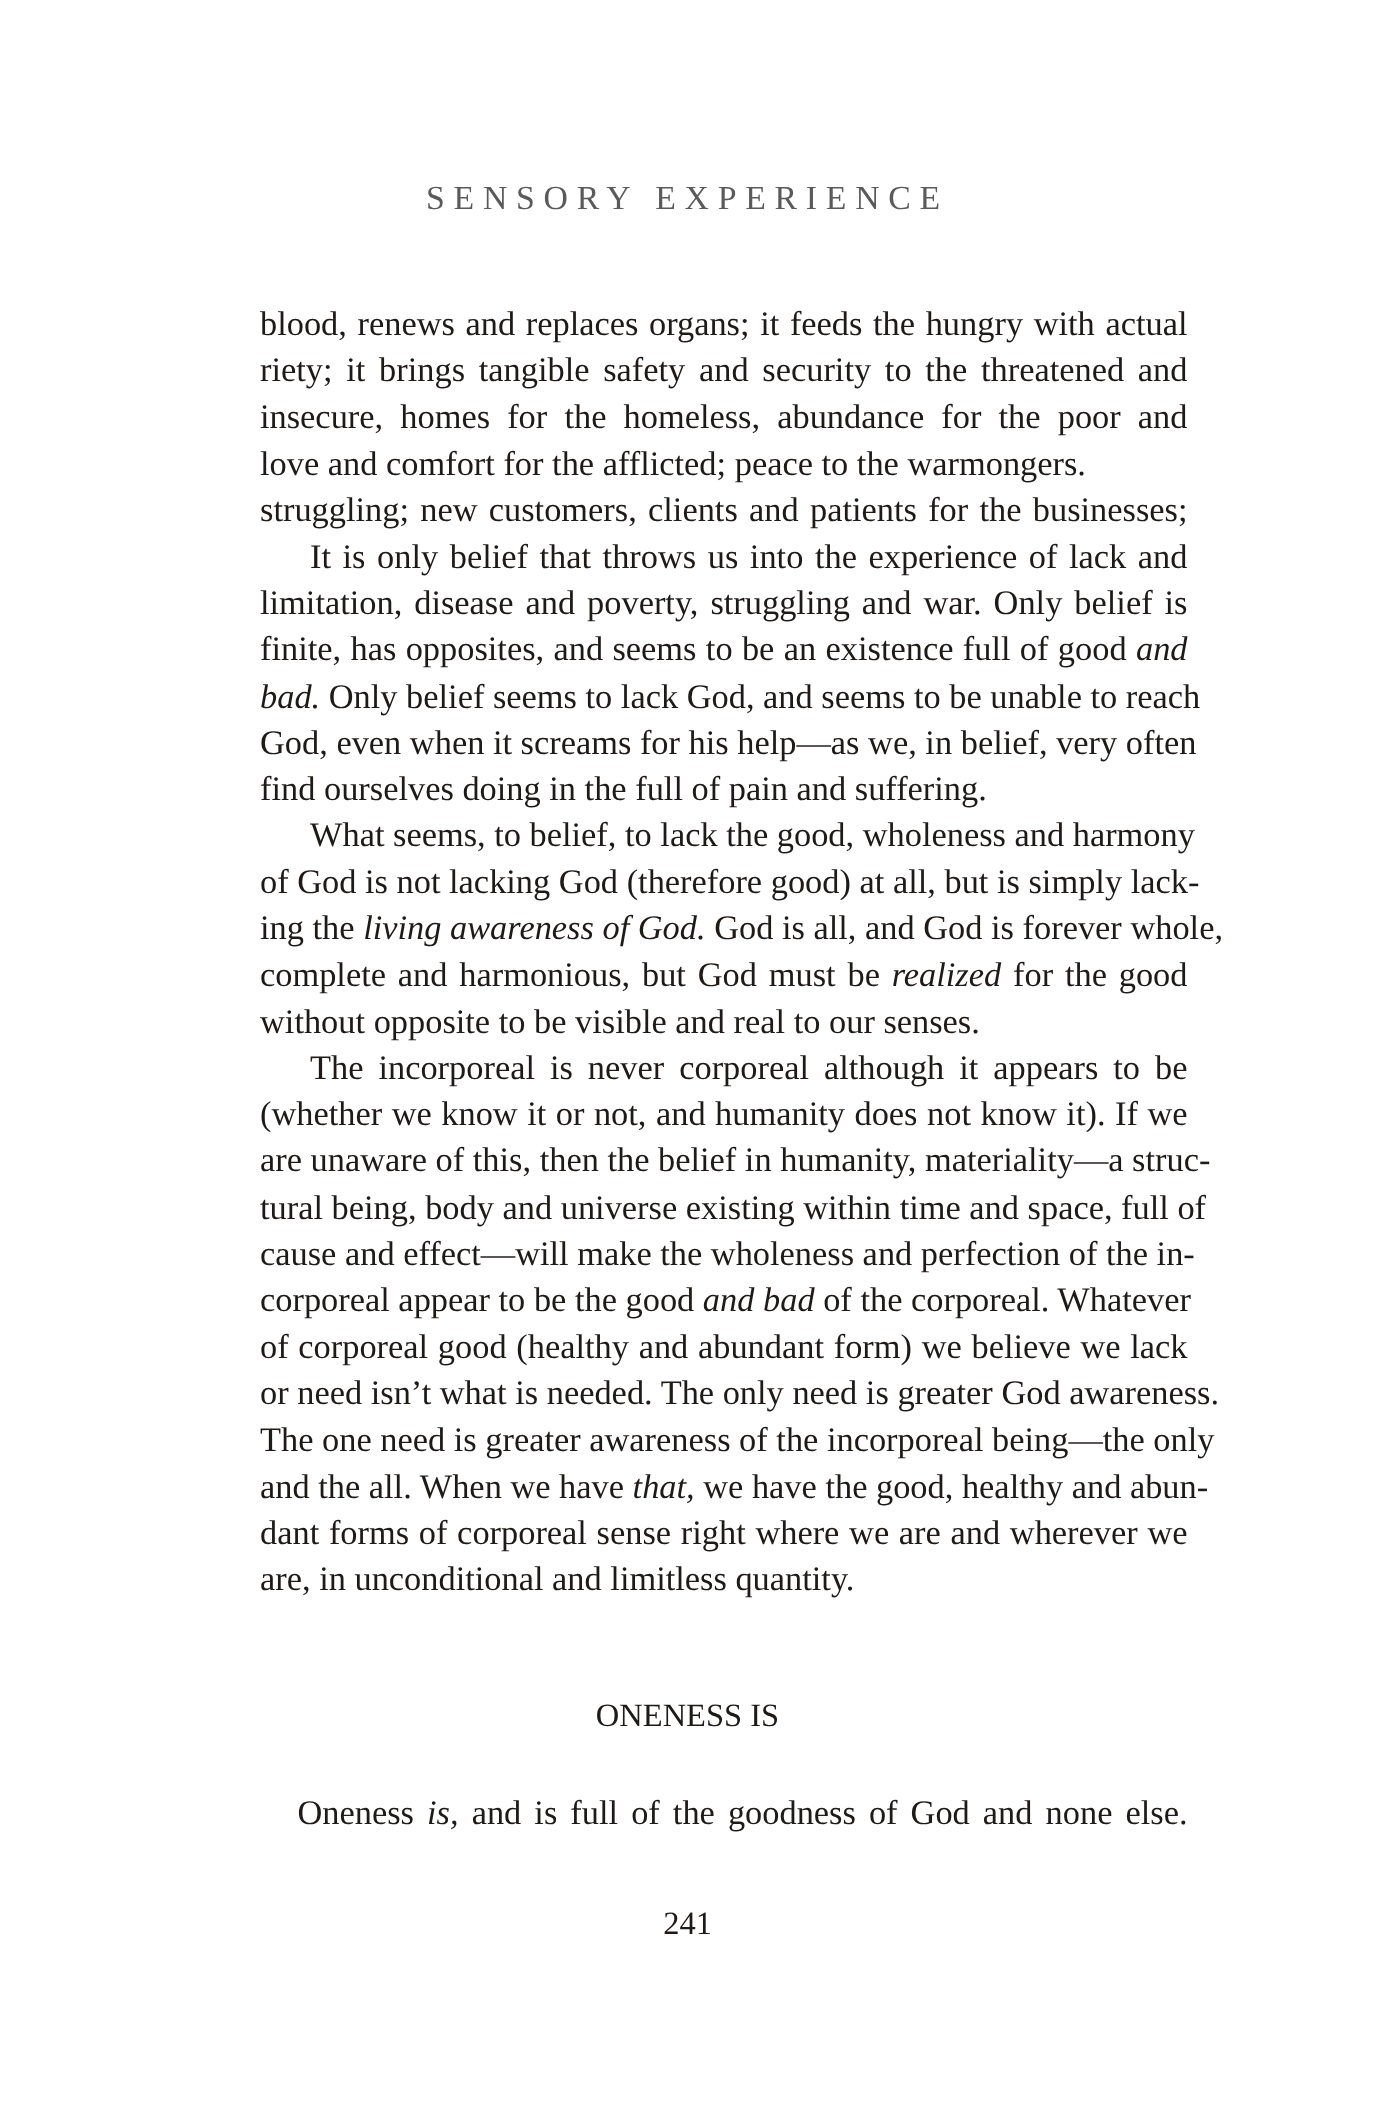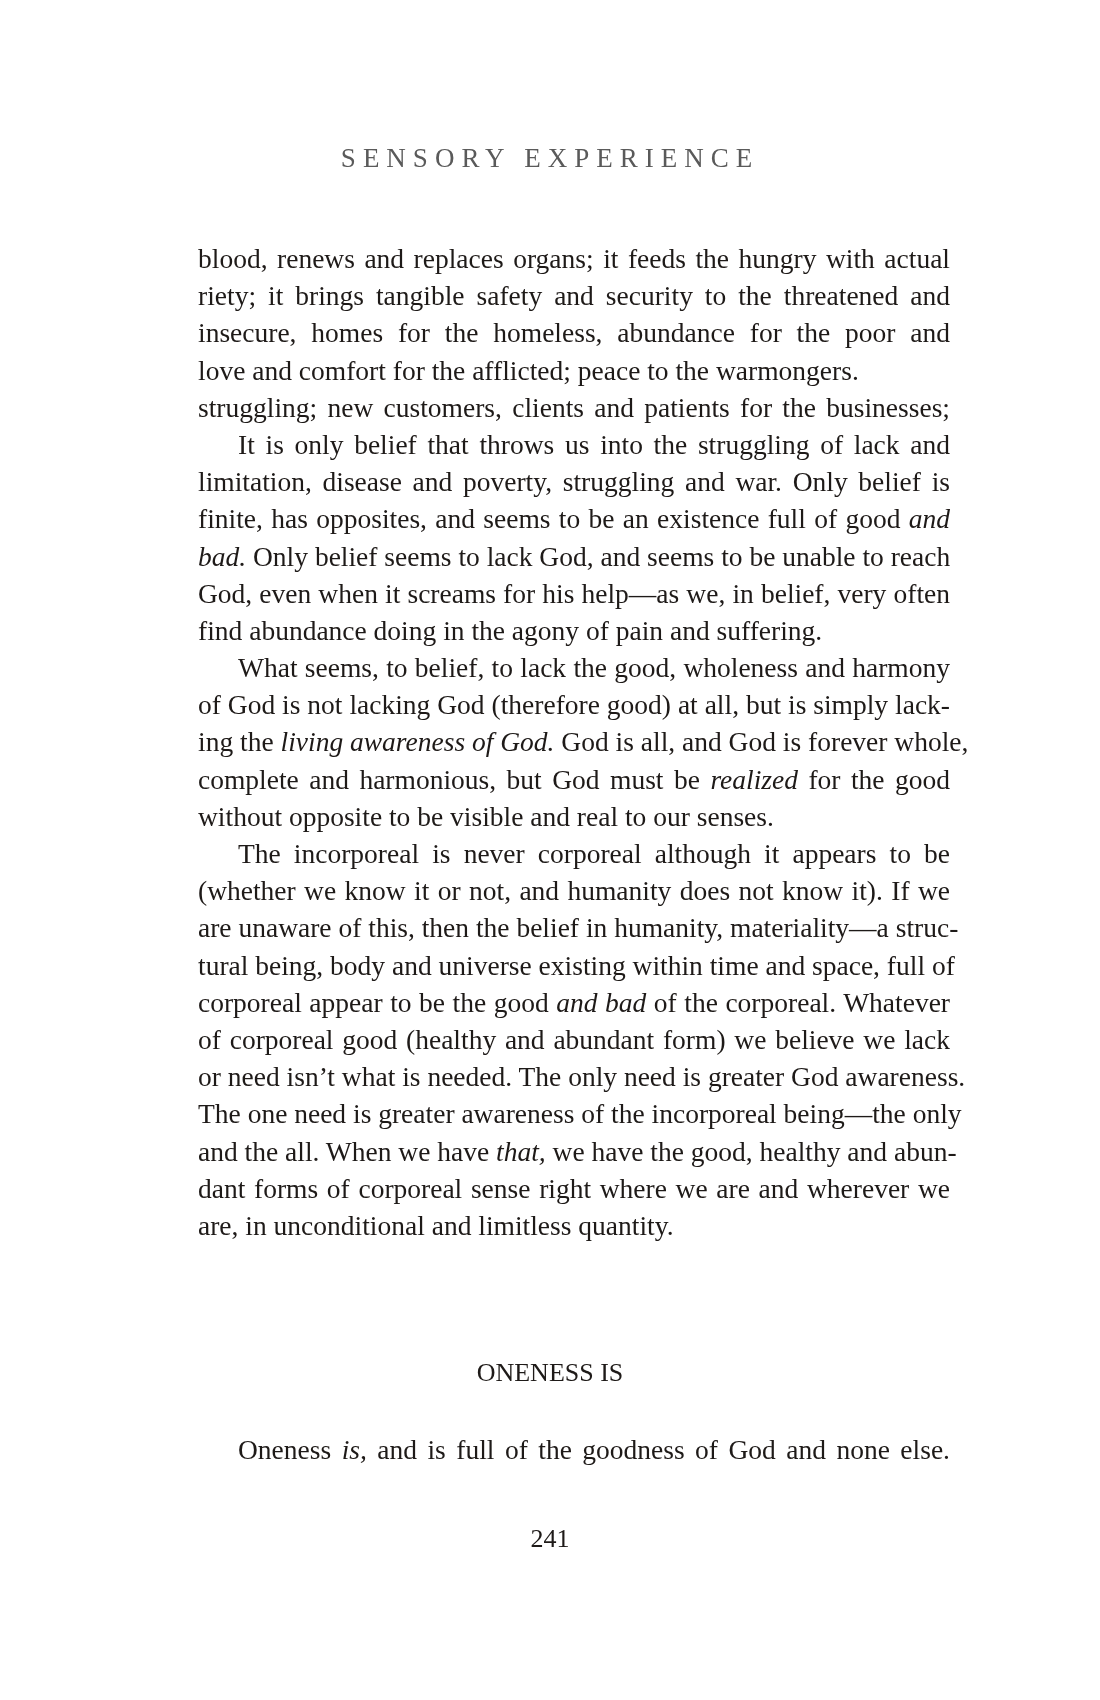--- a/index.html
+++ b/index.html
@@ -1,52 +1,53 @@
 <!DOCTYPE html>
 <html><head>
 <meta charset="utf-8">
 <style>
   html, body { margin: 0; padding: 0; background: #ffffff; }
   body { width: 1100px; height: 1700px; position: relative; overflow: hidden; font-family: "Liberation Serif", "DejaVu Serif", serif; color: #1e1a18; }
   .running-head { position: absolute; top: 143px; left: 0; width: 1100px; text-align: center; font-size: 27px; letter-spacing: 7px; color: #5a5a5a; }
   .body-text { position: absolute; top: 240px; left: 198px; width: 752px; font-size: 27.5px; }
-  .line { height: 37.2px; line-height: 37.2px; white-space: nowrap; text-align: justify; text-align-last: justify; }
+  .line { height: 37.2px; line-height: 37.2px; white-space: nowrap; text-align: justify; text-align-last: justify; margin-left: 10px; }
   .line.last { text-align-last: left; }
   .line.indent { padding-left: 40px; }
   .line i { font-style: italic; }
   .section-heading { position: absolute; top: 1358px; left: 0; width: 1100px; text-align: center; font-size: 26px; }
   .section-body { position: absolute; top: 1434px; left: 238px; width: 712px; font-size: 27.5px; text-align: justify; text-align-last: justify; white-space: nowrap; }
   .page-number { position: absolute; top: 1524px; left: 0; width: 1100px; text-align: center; font-size: 26px; }
 </style>
 </head>
 <body>
 
 <div class="running-head">SENSORY EXPERIENCE</div>
 
 <div class="body-text" id="body-text">
     <div class="line"><span>blood, renews and replaces organs; it feeds the hungry with actual</span></div>
     <div class="line"><span>riety; it brings tangible safety and security to the threatened and</span></div>
     <div class="line"><span>insecure, homes for the homeless, abundance for the poor and</span></div>
     <div class="line last"><span>love and comfort for the afflicted; peace to the warmongers.</span></div>
     <div class="line"><span>struggling; new customers, clients and patients for the businesses;</span></div>
-    <div class="line indent"><span>It is only belief that throws us into the struggling of lack and</span></div>
+    <div class="line indent"><span>It is only belief that throws us into the experience of lack and</span></div>
     <div class="line"><span>limitation, disease and poverty, struggling and war. Only belief is</span></div>
     <div class="line"><span>finite, has opposites, and seems to be an existence full of good </span><i>and</i></div>
     <div class="line"><i>bad.</i><span> Only belief seems to lack God, and seems to be unable to reach</span></div>
     <div class="line"><span>God, even when it screams for his help—as we, in belief, very often</span></div>
-    <div class="line last"><span>find abundance doing in the agony of pain and suffering.</span></div>
+    <div class="line last"><span>find ourselves doing in the full of pain and suffering.</span></div>
     <div class="line indent"><span>What seems, to belief, to lack the good, wholeness and harmony</span></div>
     <div class="line"><span>of God is not lacking God (therefore good) at all, but is simply lack-</span></div>
     <div class="line"><span>ing the </span><i>living awareness of God.</i><span> God is all, and God is forever whole,</span></div>
     <div class="line"><span>complete and harmonious, but God must be </span><i>realized</i><span> for the good</span></div>
     <div class="line last"><span>without opposite to be visible and real to our senses.</span></div>
     <div class="line indent"><span>The incorporeal is never corporeal although it appears to be</span></div>
     <div class="line"><span>(whether we know it or not, and humanity does not know it). If we</span></div>
     <div class="line"><span>are unaware of this, then the belief in humanity, materiality—a struc-</span></div>
     <div class="line"><span>tural being, body and universe existing within time and space, full of</span></div>
+    <div class="line"><span>cause and effect—will make the wholeness and perfection of the in-</span></div>
     <div class="line"><span>corporeal appear to be the good </span><i>and bad</i><span> of the corporeal. Whatever</span></div>
     <div class="line"><span>of corporeal good (healthy and abundant form) we believe we lack</span></div>
     <div class="line"><span>or need isn’t what is needed. The only need is greater God awareness.</span></div>
     <div class="line"><span>The one need is greater awareness of the incorporeal being—the only</span></div>
     <div class="line"><span>and the all. When we have </span><i>that,</i><span> we have the good, healthy and abun-</span></div>
     <div class="line"><span>dant forms of corporeal sense right where we are and wherever we</span></div>
     <div class="line last"><span>are, in unconditional and limitless quantity.</span></div>
   </div>
 
 <div class="section-heading">ONENESS IS</div>

